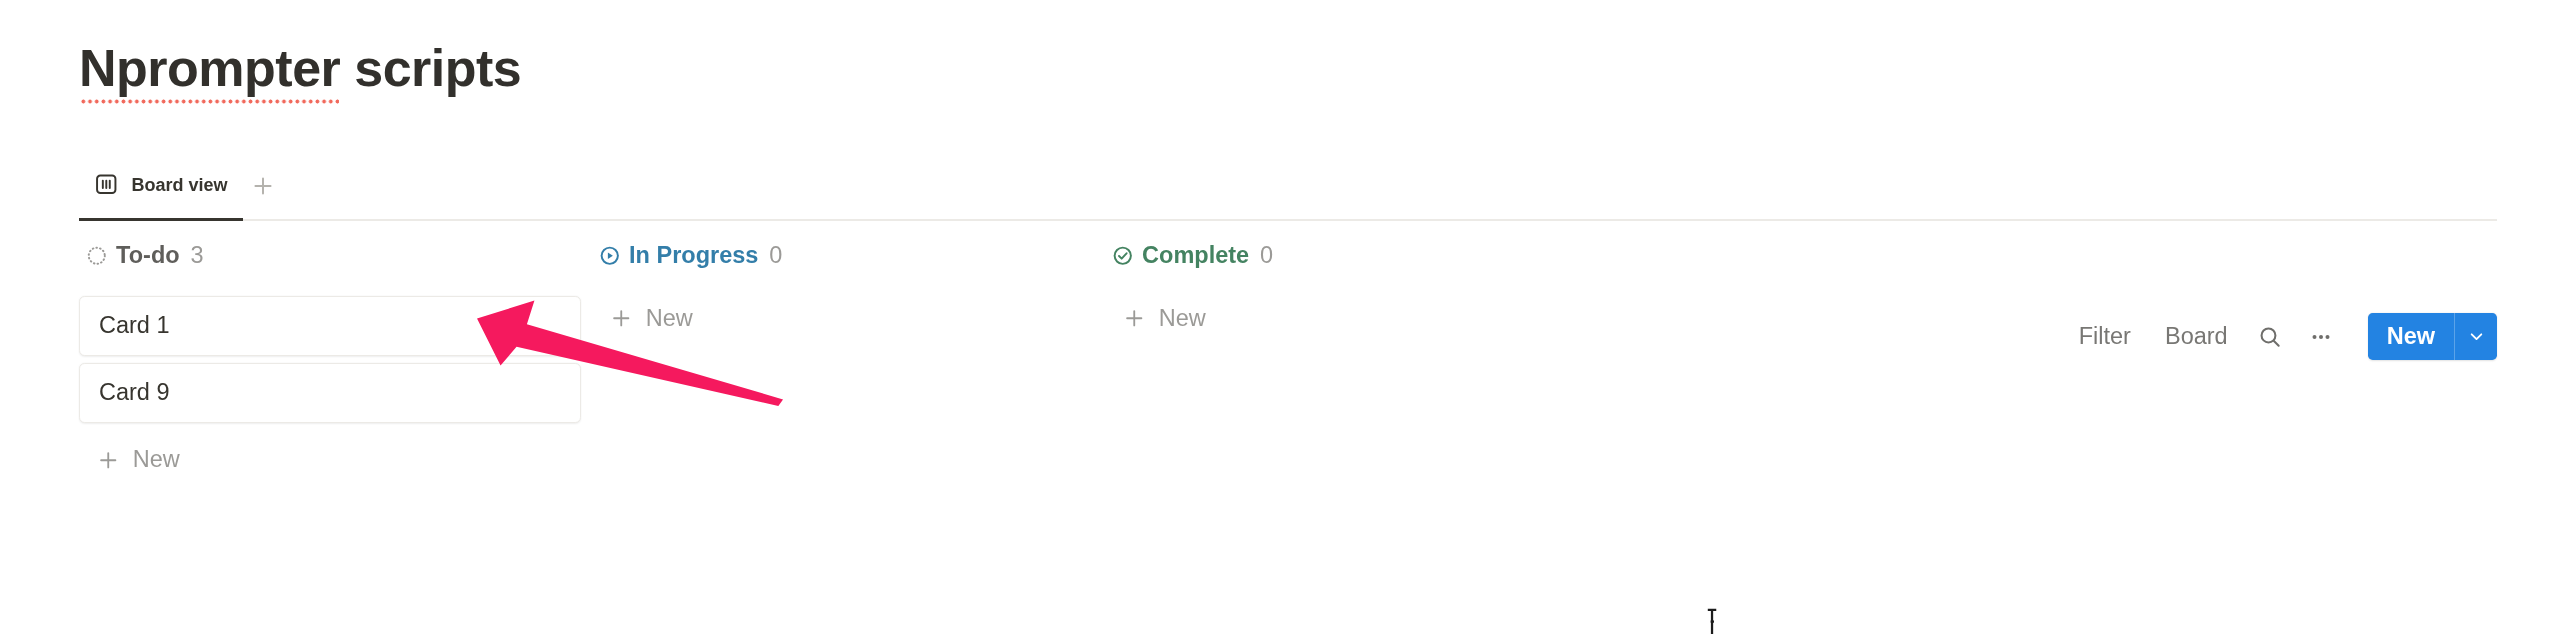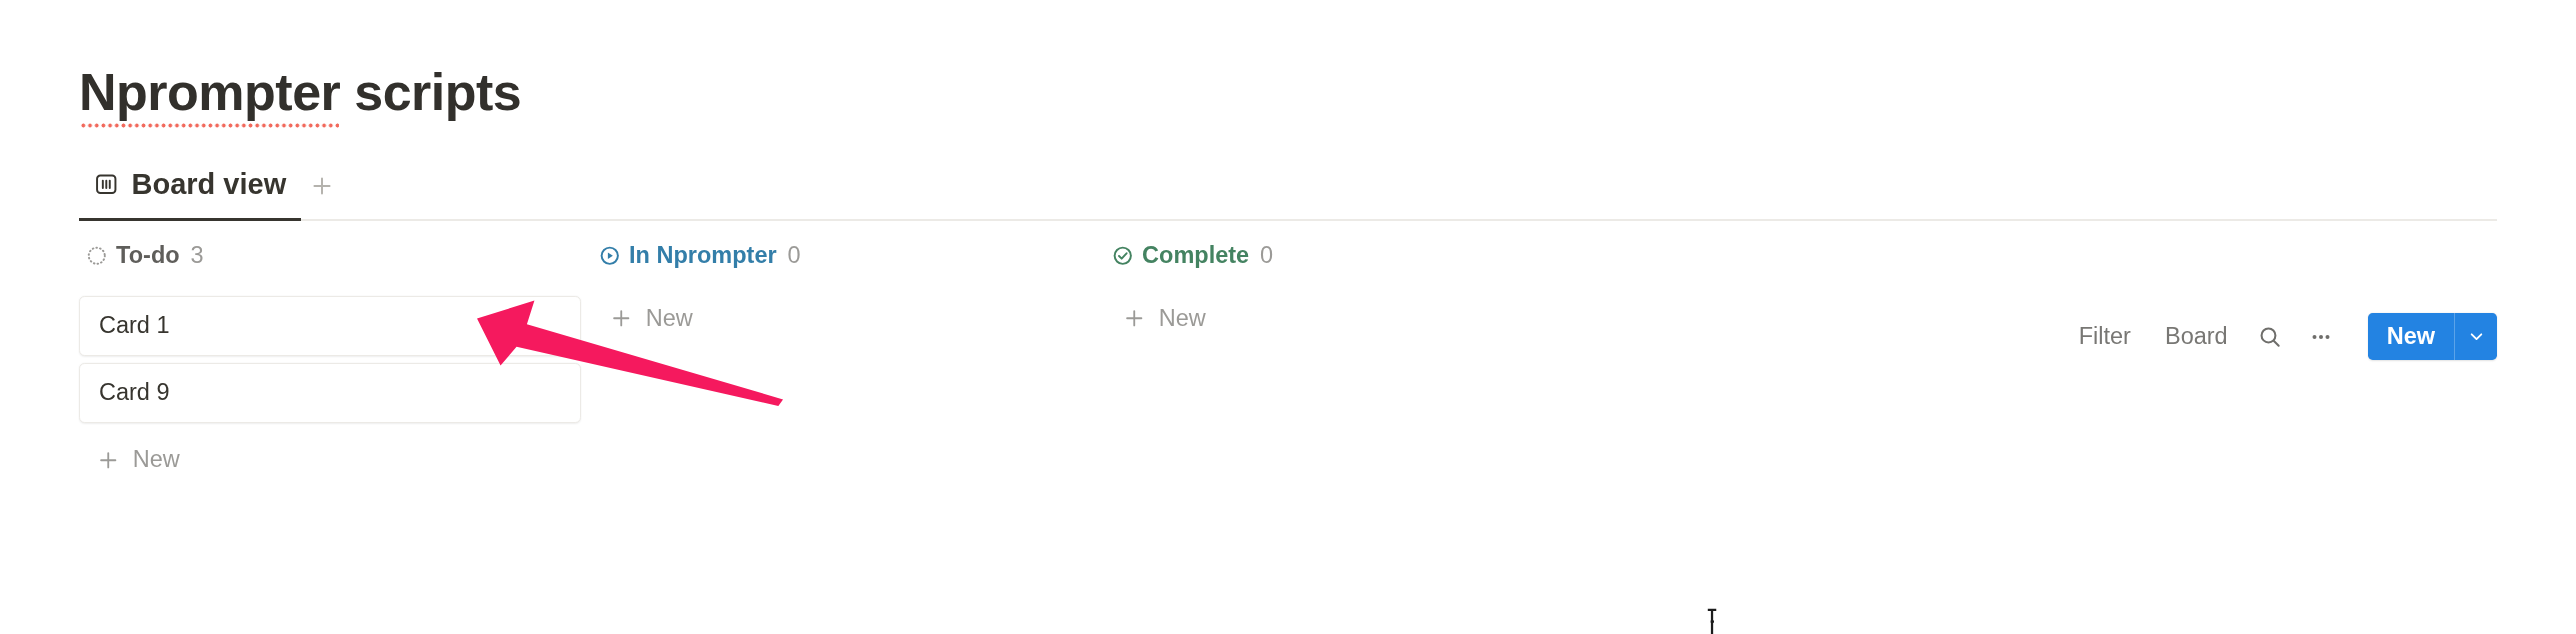--- a/index.html
+++ b/index.html
@@ -30,21 +30,20 @@
     font-size: 52px;
     font-weight: 700;
     line-height: 1.1;
     color: #32302c;
     letter-spacing: -0.5px;
     white-space: nowrap;
   }
   .misspell {
     position: relative;
     display: inline-block;
-    margin-top: 24px;
   }
   .misspell::after {
     content: "";
     position: absolute;
     left: 0.9px;
     right: 0.9px;
     bottom: -6.6px;
     height: 4.7px;
     background-image: radial-gradient(circle, #f1695c 1.8px, rgba(0,0,0,0) 2.1px);
     background-size: 6.7px 4.7px;
@@ -81,21 +80,21 @@
     align-items: center;
     gap: 13px;
     padding: 0 15px 15px 15px;
     height: 55px;
     cursor: pointer;
     white-space: nowrap;
   }
   .tab.active { border-bottom: 3.8px solid #37352f; }
   .tab-icon { display: flex; align-items: center; }
   .tab-label {
-    font-size: 29px;
+    font-size: 18px;
     font-weight: 600;
     color: #37352f;
     line-height: 1;
   }
   .tab-add {
     display: flex;
     align-items: center;
     justify-content: center;
     width: 41px;
     height: 55px;
@@ -331,21 +330,21 @@
     </div>
 
     <div class="column">
       <div class="col-header">
         <span class="col-icon">
           <svg width="23.5" height="23.5" viewBox="0 0 24 24" fill="none">
             <circle cx="12" cy="12" r="8.3" stroke="#337ea9" stroke-width="2"></circle>
             <path d="M10.1 8.7l5.1 3.3-5.1 3.3z" fill="#337ea9"></path>
           </svg>
         </span>
-        <span class="col-name c-prog">In Nprompter</span>
+        <span class="col-name c-prog">In Progress</span>
         <span class="col-count">0</span>
       </div>
       <div class="new-row top">
         <svg width="24.5" height="24.5" viewBox="0 0 24 24" fill="none">
           <path d="M12 5v14M5 12h14" stroke="#9b9a97" stroke-width="1.8" stroke-linecap="round"></path>
         </svg>
         <span class="new-row-label">New</span>
       </div>
     </div>
 

